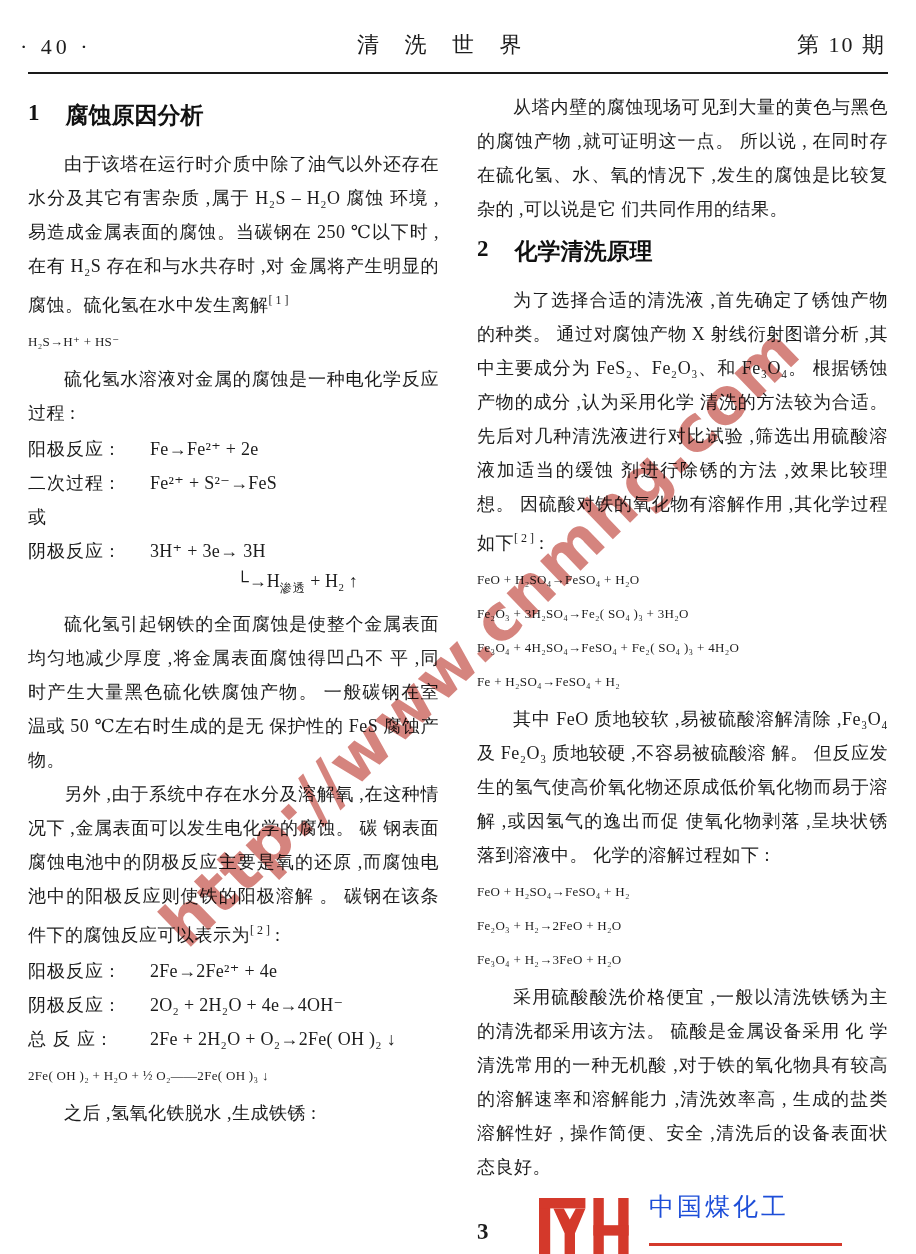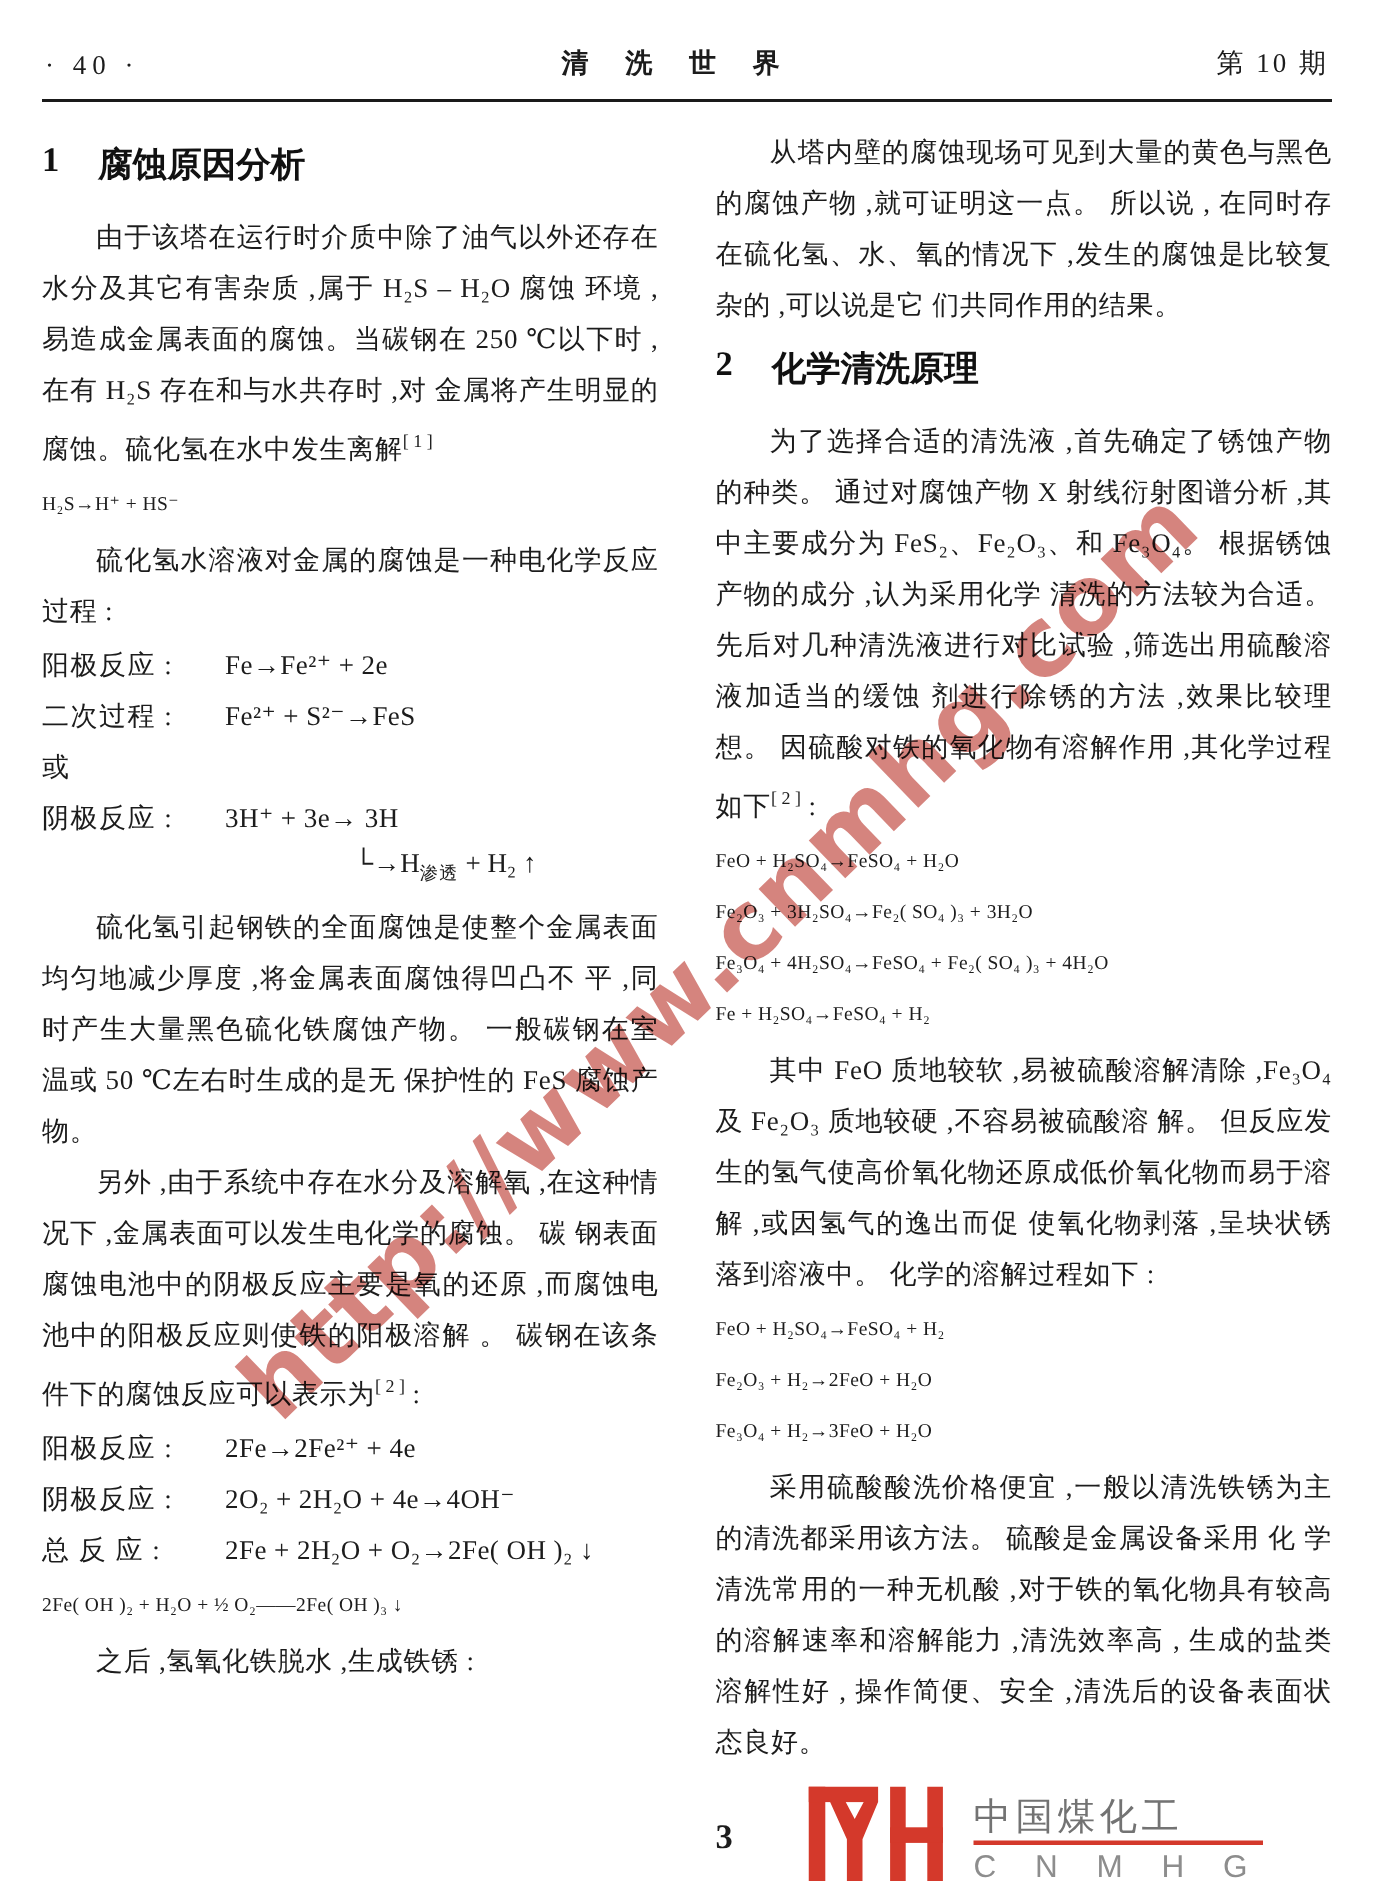--- a/index.html
+++ b/index.html
@@ -5,24 +5,24 @@
   html,body{margin:0;padding:0;background:#e8e8e8;}
   .page{
     position:relative; width:916px; height:1254px; margin:0 auto;
     background:#ffffff; overflow:hidden;
     font-family:"Liberation Serif","DejaVu Serif",serif;
     color:#1c1c1c;
   }
   
   .header{
     display:flex; justify-content:space-between; align-items:flex-end;
-    padding:30px 30px 10px 30px; font-size:18px; letter-spacing:2px;
+    padding:30px 30px 10px 20px; font-size:22px; letter-spacing:2px;
   }
   .header .page-no{letter-spacing:4px;}
-  .header .journal{letter-spacing:10px; font-weight:700;}
+  .header .journal{letter-spacing:10px; font-weight:400;}
   .header-rule{border:none; border-top:2.5px solid #1a1a1a; margin:2px 28px 16px 28px;}
   
   .columns{display:flex; gap:38px; padding:0 28px;}
   .col{width:411px;}
   
   .sec-heading{display:flex; gap:26px; font-size:23px; font-weight:bold; margin:10px 0 16px 0; font-family:"Liberation Sans","DejaVu Sans",sans-serif; color:#111;}
   .sec-heading .num{font-family:"Liberation Serif",serif;}
   
   .para{
     margin:0; font-size:18px; line-height:34px; letter-spacing:0.5px;
@@ -37,21 +37,21 @@
   .react-row{display:flex; font-size:18px; line-height:34px;}
   .react-row .rlabel{width:122px; letter-spacing:1px; flex:none;}
   .react-row .rformula{letter-spacing:0.3px;}
   .react-row.or-row .rformula{margin-left:26px;}
   .branch-line{margin:-4px 0 4px 208px; font-size:18px; line-height:30px;}
   .branch-line .cn-sub{font-size:12px; vertical-align:-5px; letter-spacing:1px;}
   
   .logo-row{display:flex; align-items:center; margin:6px 0 2px 0; min-height:82px;}
   .sec3-num{font-size:23px; font-weight:bold; width:62px; flex:none;}
   .cnmhg-logo{display:flex; align-items:center; gap:14px;}
-  .logo-text .cn{font-size:25px; color:#737373; letter-spacing:3px; padding-bottom:0; border-bottom:3px solid #d4392b; font-family:"Liberation Sans","DejaVu Sans",sans-serif;}
+  .logo-text .cn{font-size:25px; color:#1d4ed8; letter-spacing:3px; padding-bottom:20px; border-bottom:3px solid #d4392b; font-family:"Liberation Sans","DejaVu Sans",sans-serif;}
   .logo-text .en{font-size:21px; color:#8d8d8d; letter-spacing:10px; margin-top:3px; font-family:"Liberation Sans","DejaVu Sans",sans-serif;}
   
   .watermark{
     position:absolute; left:-30px; top:600px; width:1020px; z-index:6;
     text-align:center; transform:rotate(-44deg);
     font-family:"DejaVu Sans","Liberation Sans",sans-serif;
     font-weight:bold; font-size:64px; letter-spacing:1px;
     color:rgba(187,57,46,0.62); mix-blend-mode:multiply;
     pointer-events:none; white-space:nowrap;
   }

